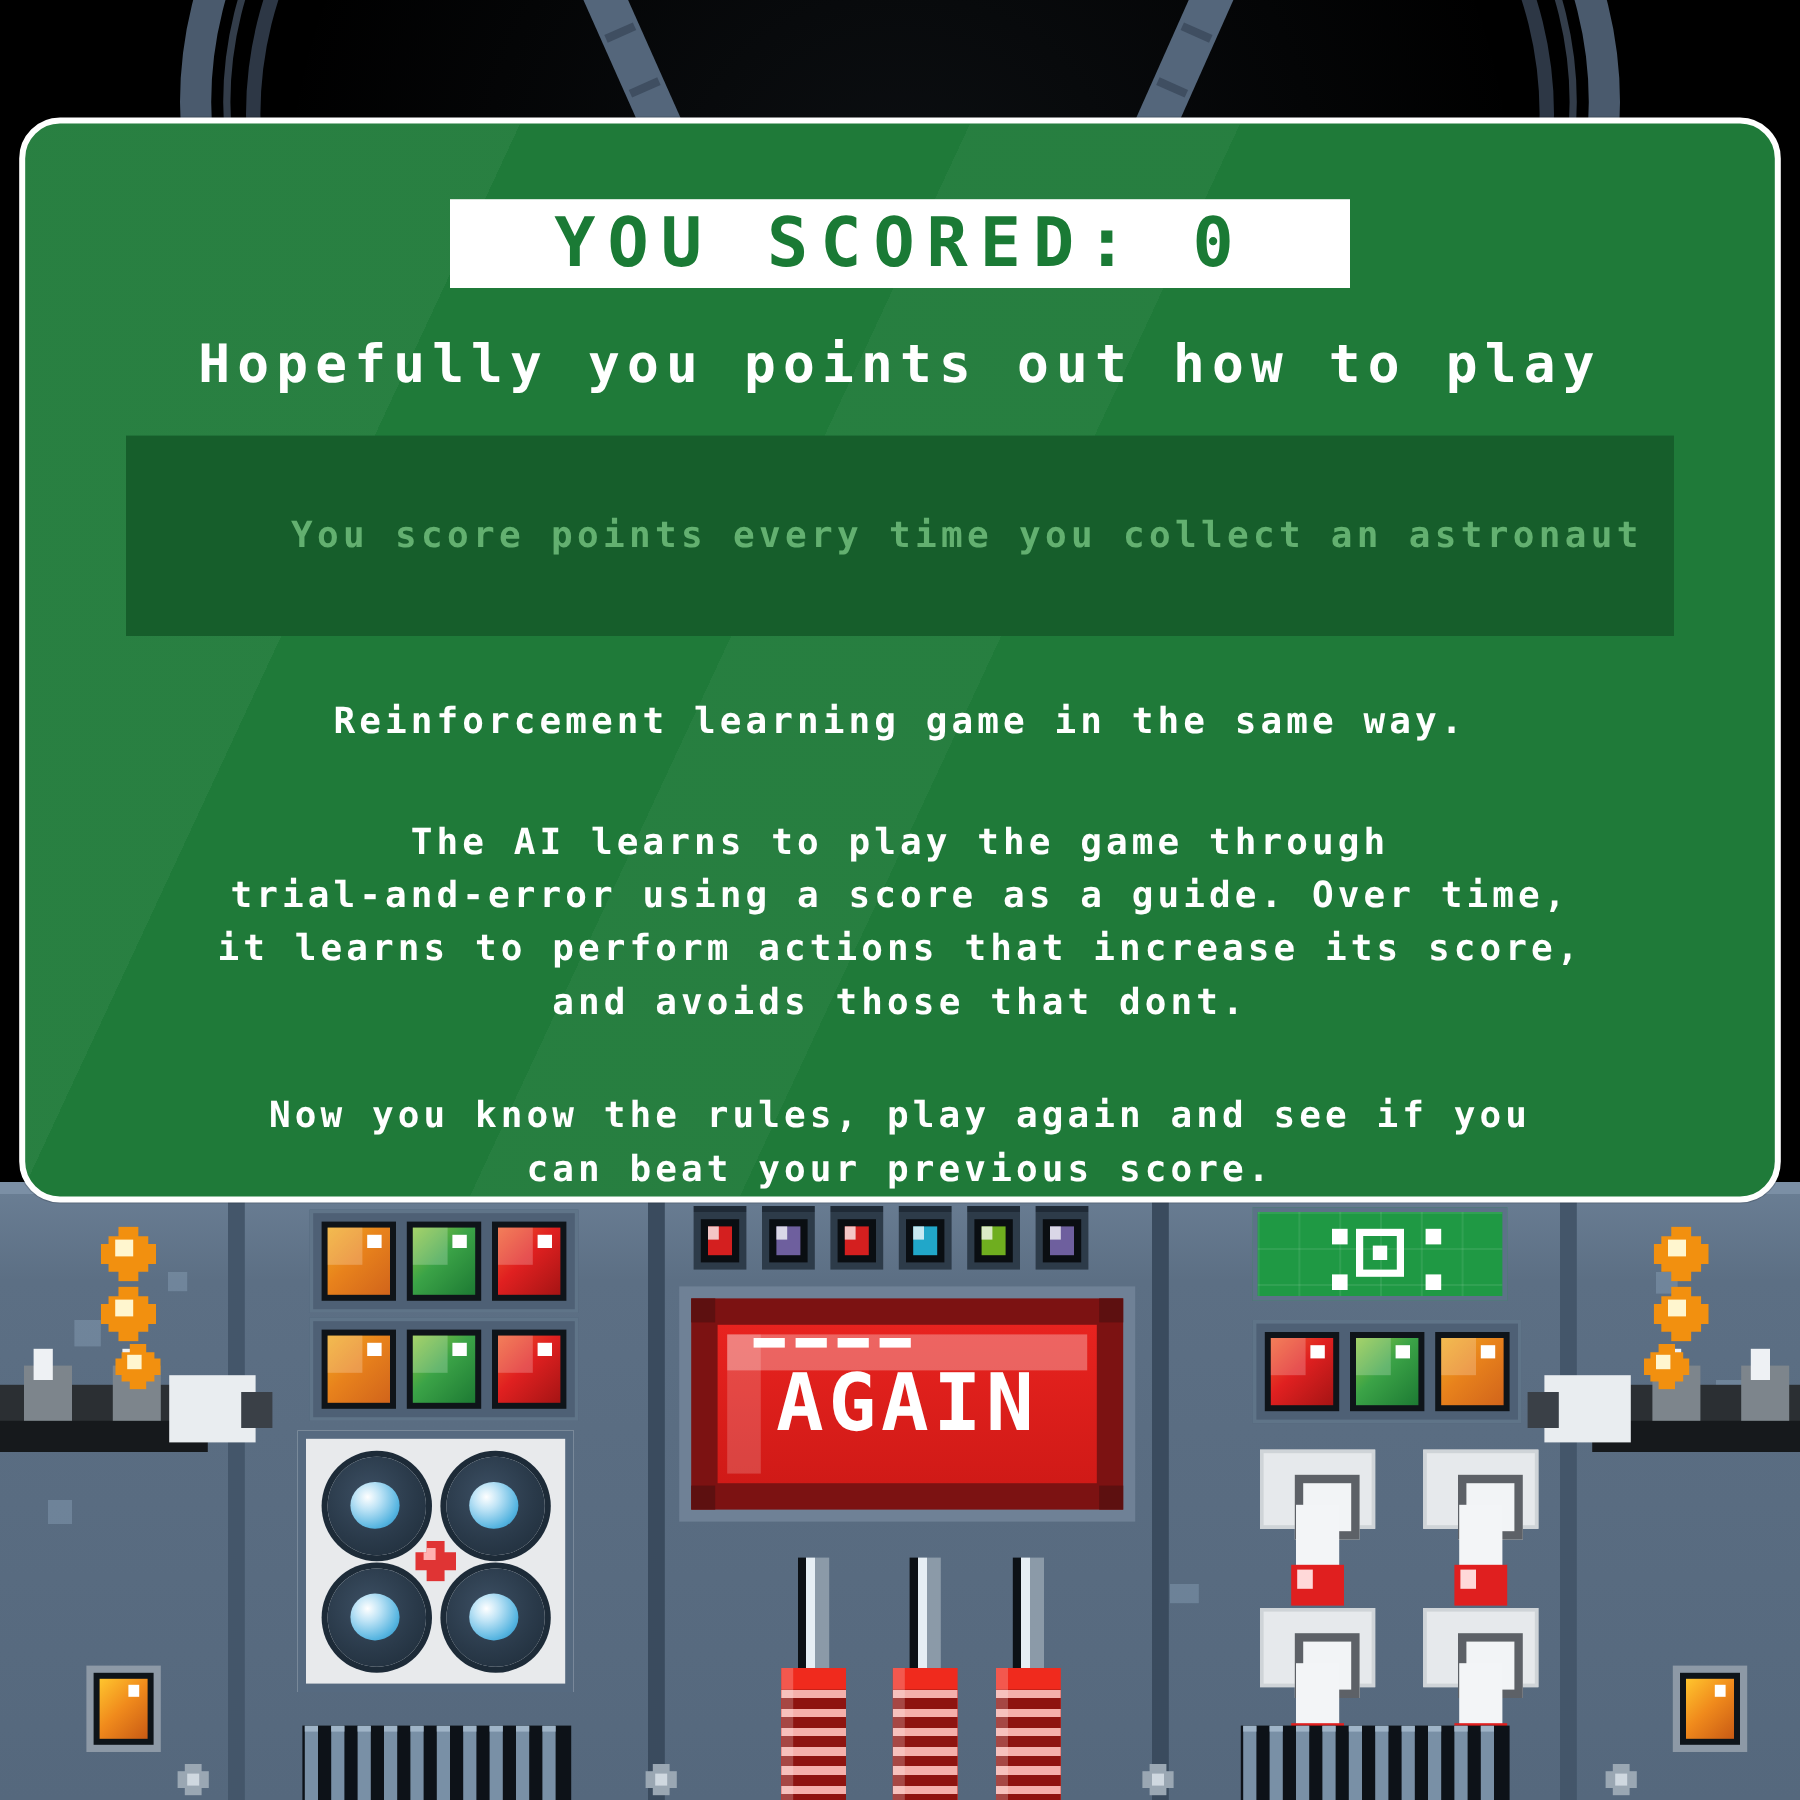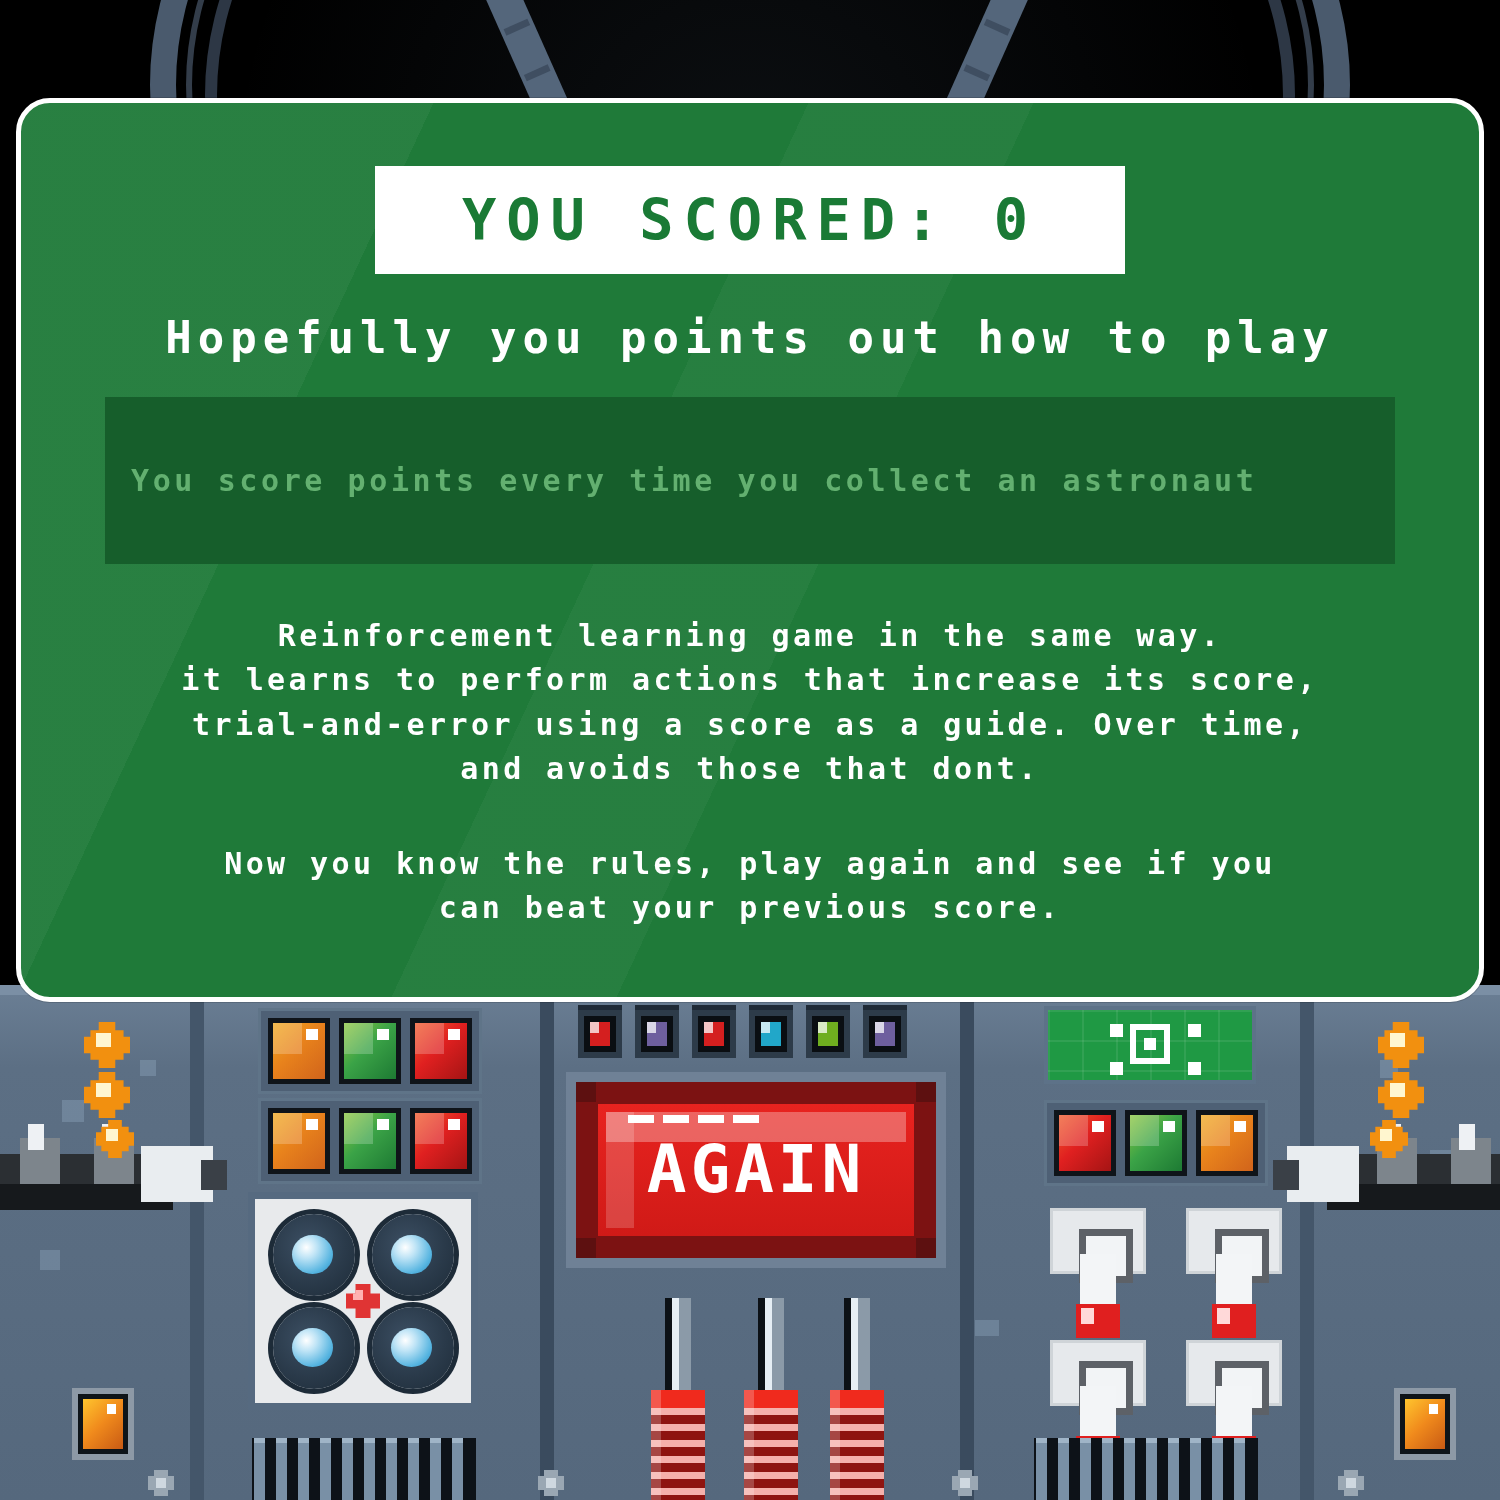--- a/index.html
+++ b/index.html
@@ -164,21 +164,21 @@
     letter-spacing:10px; color:#1a7a35;
     font-size:57px; font-weight:bold; line-height:1;
     position:relative; z-index:2;
   }
   .headline{
     margin-top:38px; color:#ffffff; font-size:44px; letter-spacing:6px;
     font-weight:bold; text-align:center; position:relative; z-index:2;
   }
   .info-box{
     margin-top:34px; width:1290px; min-height:167px; background:#165e2b;
-    display:flex; flex-direction:column; align-items:flex-start; justify-content:center;
+    display:flex; flex-direction:column; align-items:flex-end; justify-content:center;
     padding:24px 26px; position:relative; z-index:2;
   }
   .info-box p{
     color:#63b070; font-size:30px; letter-spacing:3.6px; line-height:1.45;
     text-align:center; font-weight:bold;
   }
   .body-copy{ margin-top:50px; position:relative; z-index:2; width:100%; }
   .body-copy p{
     color:#ffffff; font-size:30px; letter-spacing:3.4px; line-height:1.48;
     text-align:center; font-weight:bold;
@@ -464,21 +464,22 @@
     <div class="score-banner">YOU SCORED: 0</div>
 
     <div class="headline">Hopefully you points out how to play</div>
 
     <div class="info-box">
       <p>You score points every time you collect an astronaut</p>
     </div>
 
     <div class="body-copy">
       <p>Reinforcement learning game in the same way.</p>
+      <p class="gap-lg">The AI learns to play the game through</p>
+      <p>trial-and-error using a score as a guide. Over time,</p>
       <p>it learns to perform actions that increase its score,</p>
-      <p>trial-and-error using a score as a guide. Over time,</p>
       <p>and avoids those that dont.</p>
       <p class="gap-md">Now you know the rules, play again and see if you</p>
       <p>can beat your previous score.</p>
     </div>
   </div>
 
 </div>
 
 </body></html>

